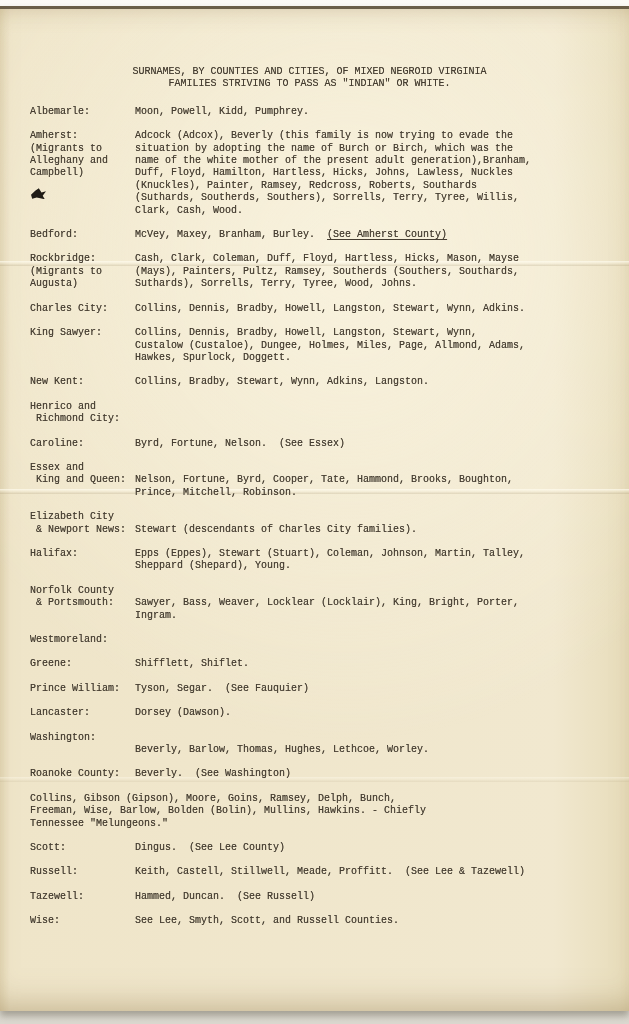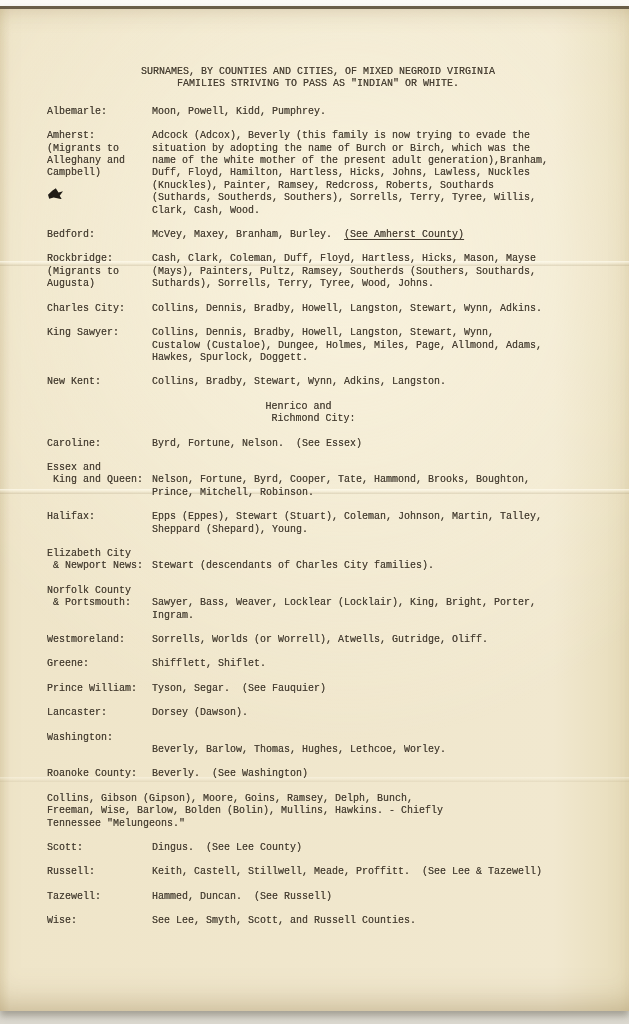--- a/index.html
+++ b/index.html
@@ -37,36 +37,35 @@
     height: 5px;
     background: linear-gradient(180deg, rgba(255,252,240,0.75) 0%, rgba(255,252,240,0.2) 45%, rgba(125,105,65,0.18) 100%);
     pointer-events: none;
   }
   .fold-1 { top: 252px; }
   .fold-2 { top: 480px; }
   .fold-3 { top: 768px; opacity: 0.55; }
   .doc {
     position: absolute;
     inset: 0;
-    padding: 57px 40px 0 47px;
+    padding: 57px 40px 0 30px;
     color: #453d31;
     font-size: 10px;
     line-height: 12.4px;
     text-shadow: 0 0 0.6px rgba(62,54,42,0.65);
   }
   .title {
     text-align: center;
     white-space: pre-wrap;
     margin: 0 0 15px 0;
   }
   .row {
     display: flex;
     margin-bottom: 12px;
     position: relative;
-    justify-content: center;
   }
   .label {
     flex: 0 0 105px;
     width: 105px;
     white-space: pre-wrap;
   }
   .text {
     flex: 1;
     white-space: pre-wrap;
   }
@@ -160,41 +159,40 @@
     </div>
 
     <div class="row">
       <div class="label">Essex and
  King and Queen:</div>
       <div class="text off1">Nelson, Fortune, Byrd, Cooper, Tate, Hammond, Brooks, Boughton,
 Prince, Mitchell, Robinson.</div>
     </div>
 
     <div class="row">
+      <div class="label">Elizabeth City
+ &amp; Newport News:</div>
+      <div class="text off1">Stewart (descendants of Charles City families).</div>
+    </div>
+
+    <div class="row">
       <div class="label">Halifax:</div>
       <div class="text">Epps (Eppes), Stewart (Stuart), Coleman, Johnson, Martin, Talley,
 Sheppard (Shepard), Young.</div>
-    </div>
-
-    <div class="row">
-      <div class="label">Elizabeth City
- &amp; Newport News:</div>
-      <div class="text off1">Stewart (descendants of Charles City families).</div>
     </div>
 
     <div class="row">
       <div class="label">Norfolk County
  &amp; Portsmouth:</div>
       <div class="text off1">Sawyer, Bass, Weaver, Locklear (Locklair), King, Bright, Porter,
 Ingram.</div>
     </div>
 
     <div class="row">
       <div class="label">Westmoreland:</div>
-      <div class="text">Sorrells, Worlds (or Worrell), Atwells, Gutridge, Oliff.</div>
     </div>
 
     <div class="row">
       <div class="label">Greene:</div>
       <div class="text">Shifflett, Shiflet.</div>
     </div>
 
     <div class="row">
       <div class="label">Prince William:</div>
       <div class="text">Tyson, Segar.  (See Fauquier)</div>

